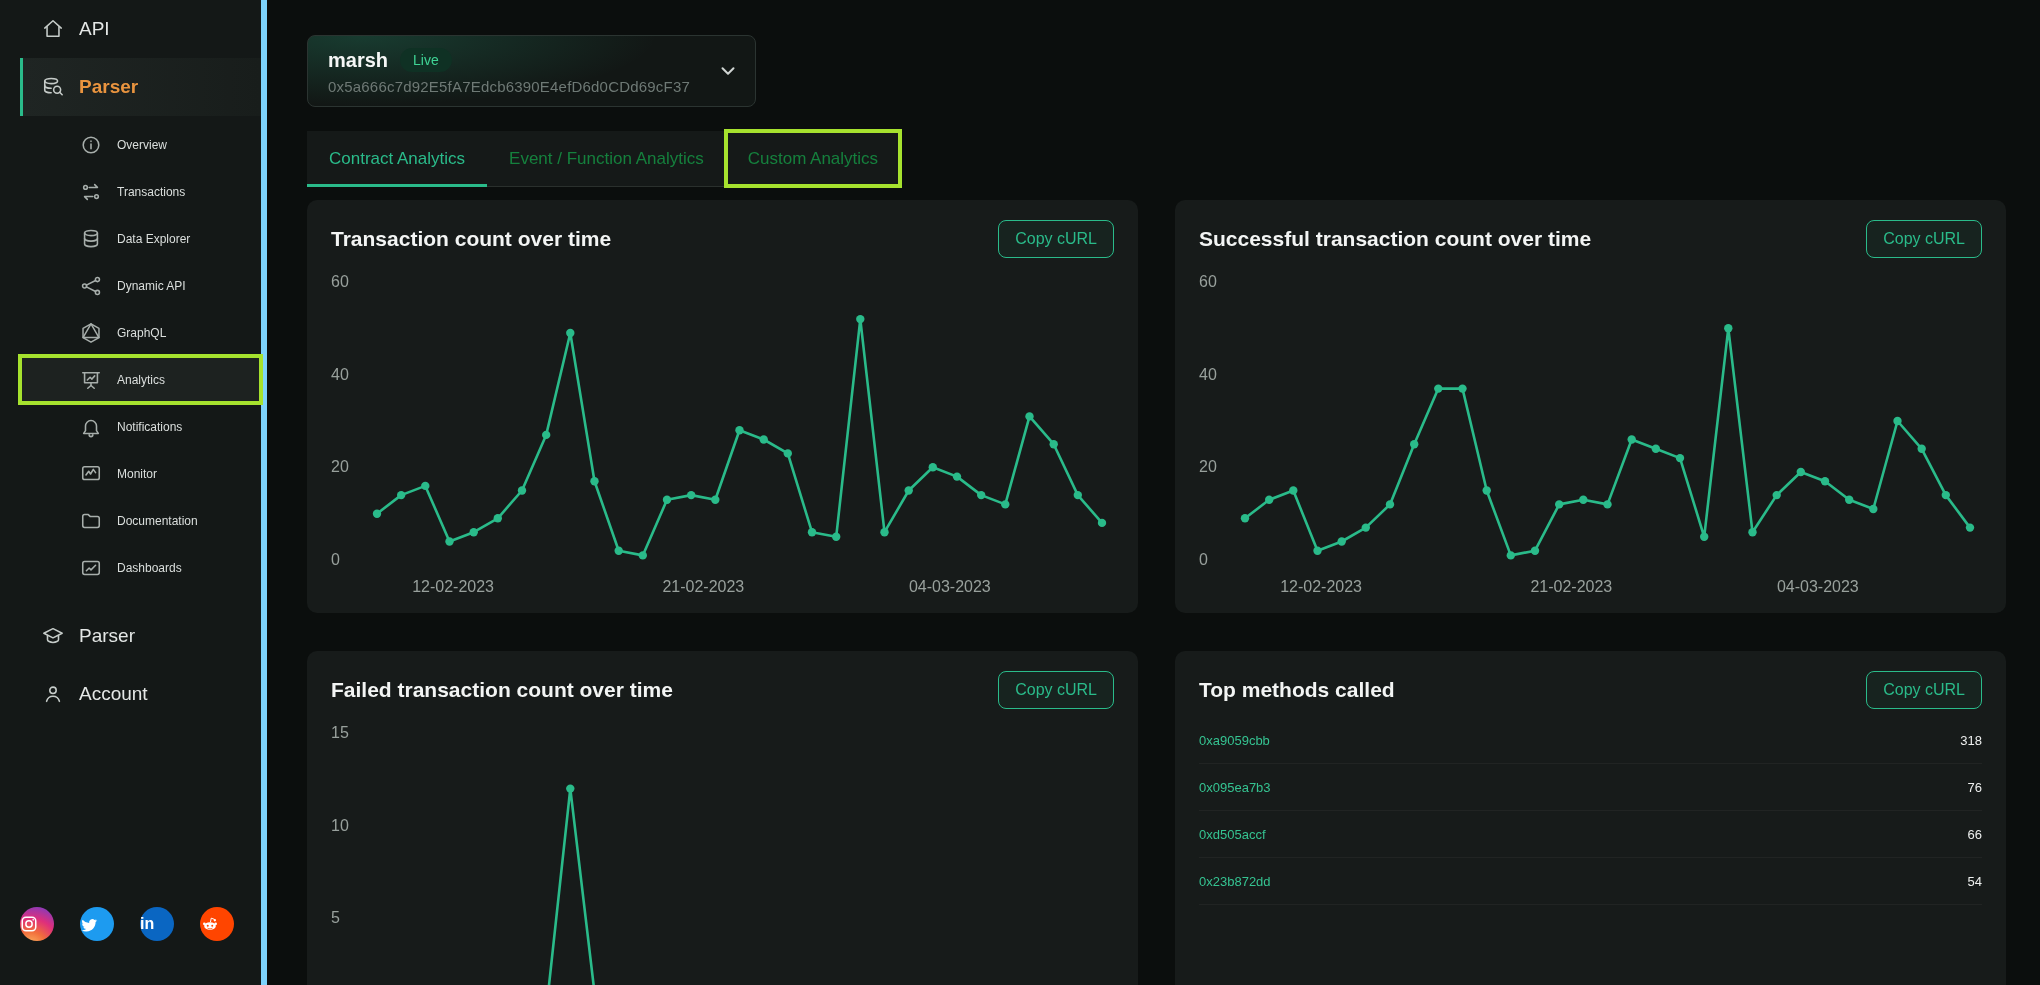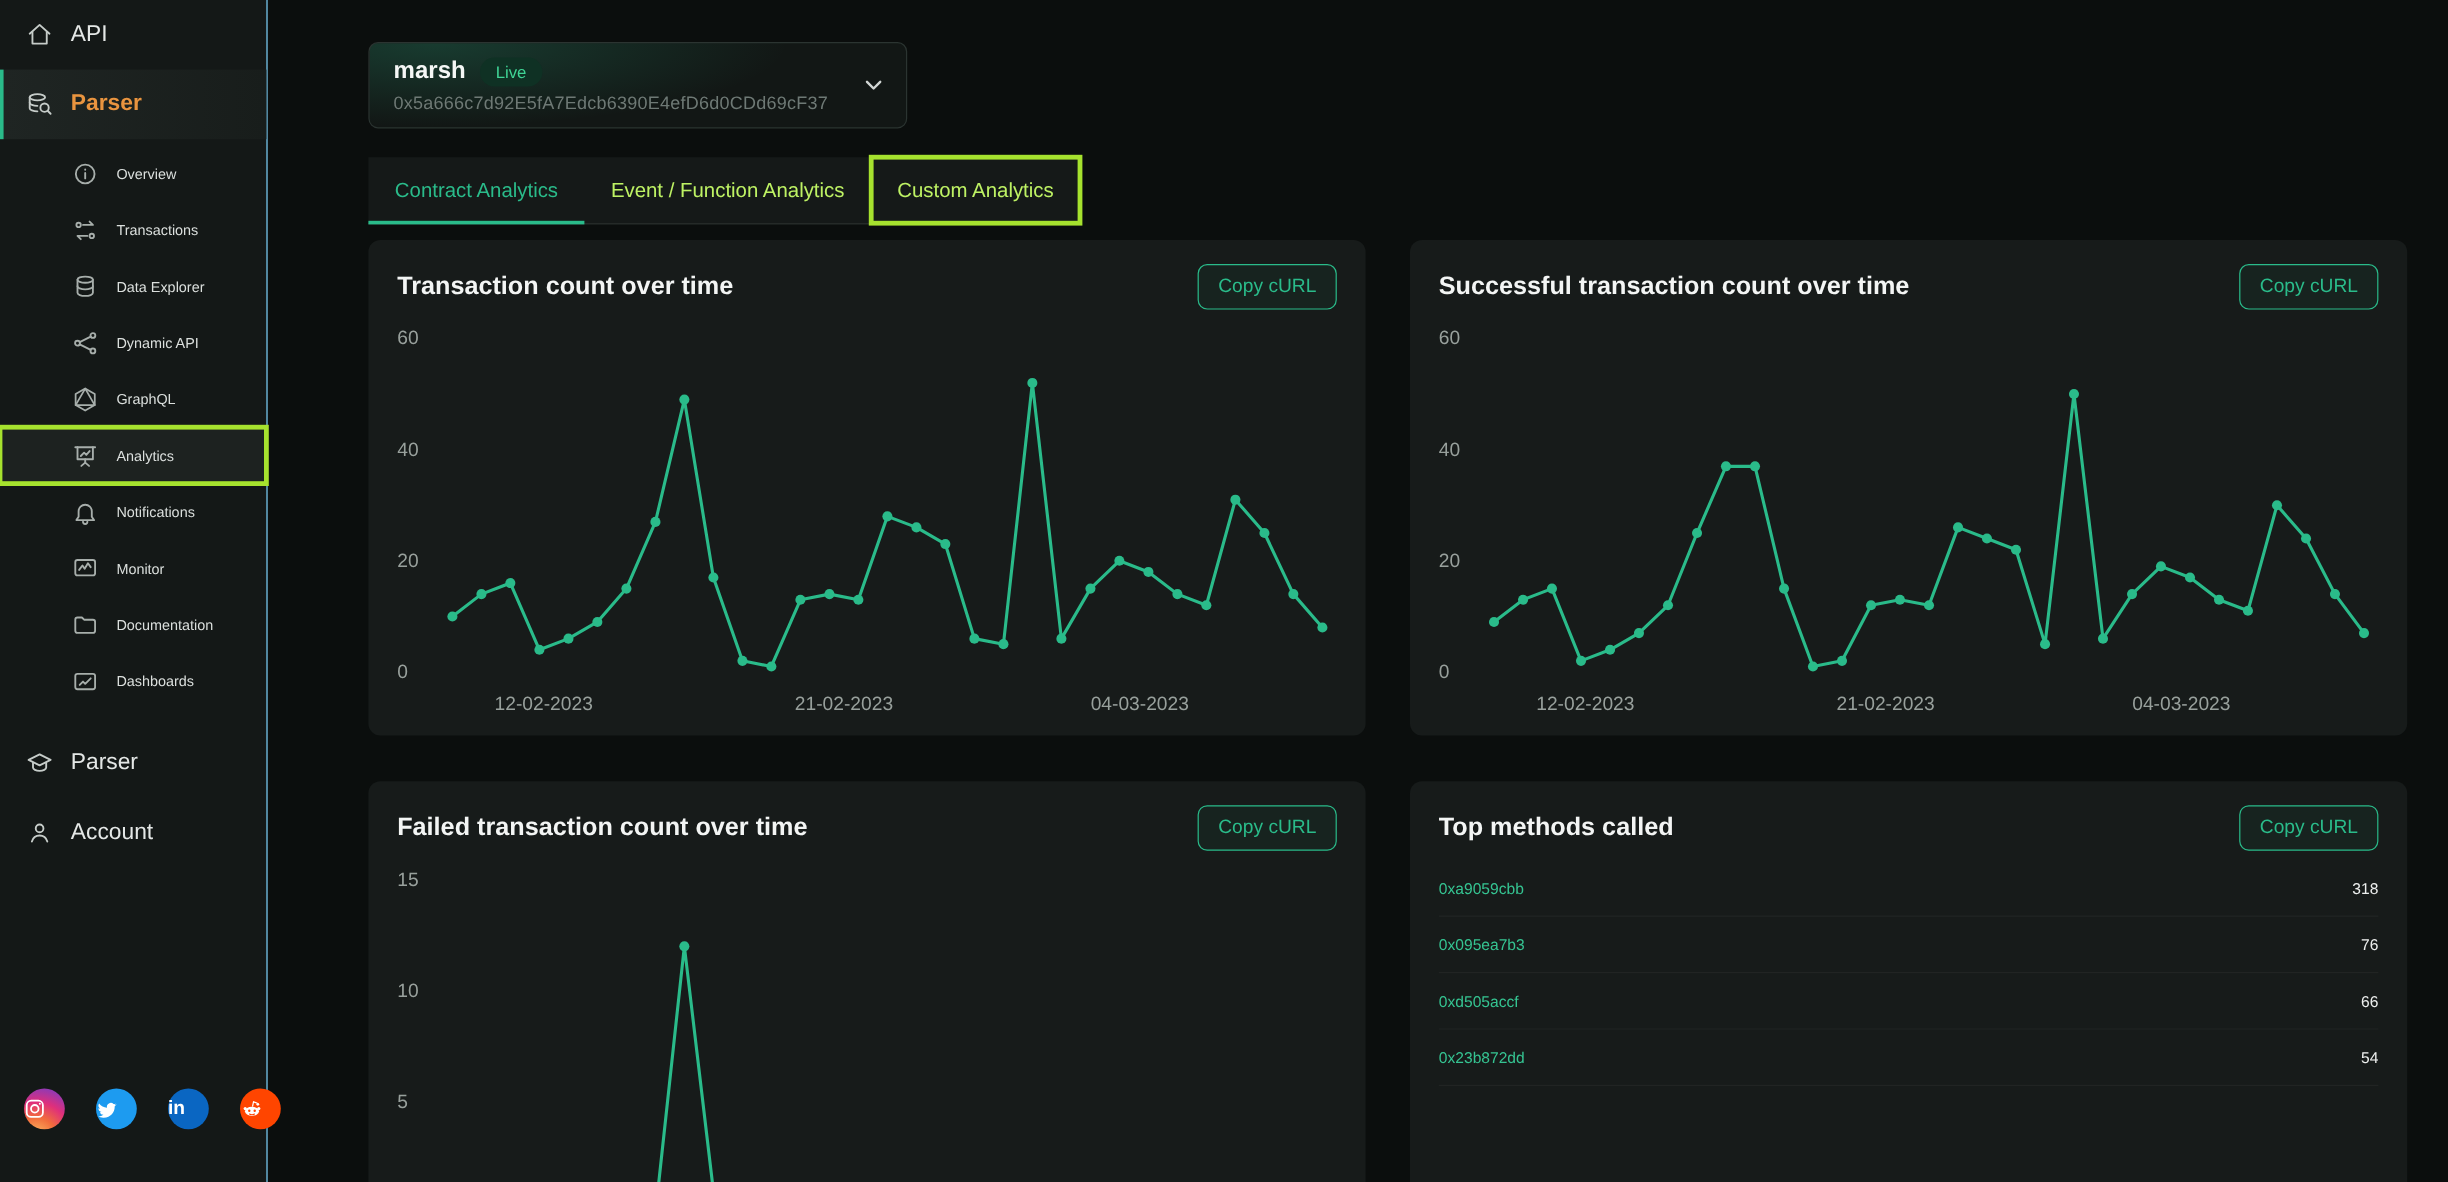--- a/index.html
+++ b/index.html
@@ -14,24 +14,25 @@
   *{margin:0;padding:0;box-sizing:border-box}
   html,body{width:2040px;height:985px;overflow:hidden}
   body{
     position:relative;
     background:var(--page-bg);
     color:#e8eae9;
     font-family:"Liberation Sans",sans-serif;
   }
   
   .sidebar{
-    position:absolute;left:0;top:0;bottom:0;width:223px;
+    position:absolute;left:0;top:0;bottom:0;width:267px;
     background:var(--sidebar-bg);
-    border-right:1px solid #7dd3fc;
+    border-right:6px solid #7dd3fc;
     z-index:2;
+    padding-left:20px;
   }
   .side-top-item{
     display:flex;align-items:center;gap:15px;
     height:58px;padding:0 22px;
     font-size:19px;color:#e4e7e6;cursor:pointer;
   }
   .side-top-item .icon{color:#c6ccc9;display:flex;align-items:center}
   .side-top-item.parser-item{
     background:linear-gradient(90deg,#1f2523,#181d1b);
     border-left:3px solid var(--accent-green);
@@ -60,33 +61,33 @@
   .social.reddit{background:#ff4500}
   .social .in-glyph{color:#fff;font-size:16px;font-weight:700;line-height:1}
   
   .main{position:absolute;left:270px;top:0;right:0;bottom:0;padding:35px 35px 0 37px}
   .project-select{
     width:449px;height:72px;
     border:1px solid #2b3431;border-radius:8px;
     background:radial-gradient(120% 180% at 12% 0%, rgba(46,189,143,.22), rgba(46,189,143,0) 55%),#121715;
     position:relative;padding:12px 20px;cursor:pointer;
   }
-  .ps-row1{display:flex;gap:12px}
+  .ps-row1{display:flex;align-items:center;gap:12px}
   .ps-name{font-size:20px;font-weight:700;color:#f5f7f6}
   .live-pill{
     font-size:14px;padding:4px 13px;border-radius:999px;
     background:#0f3124;color:#3fd495;
   }
   .ps-address{margin-top:6px;font-size:15px;color:#6e7975;letter-spacing:.2px}
   .ps-chevron{position:absolute;right:16px;top:50%;transform:translateY(-50%);color:#d0d5d3;display:flex}
   
   .tabs{display:inline-flex;margin-top:24px;background:#151918;border-bottom:1px solid #2a302d}
   .tab{
     padding:0 22px;height:55px;display:flex;align-items:center;
-    font-size:17px;color:#bef264;cursor:pointer;position:relative;white-space:nowrap;
+    font-size:17px;color:#15803d;cursor:pointer;position:relative;white-space:nowrap;
   }
   .tab.active{color:var(--accent-green)}
   .tab.active::after{content:"";position:absolute;left:0;right:0;bottom:-1px;height:3px;background:var(--accent-green)}
   .tab.annotated{outline:4px solid var(--annotation-lime);outline-offset:-2px}
   
   .cards{margin-top:13px;display:grid;grid-template-columns:831px 831px;gap:38px 37px;grid-auto-rows:413px}
   .card{background:var(--card-bg);border-radius:10px;padding:20px 24px;overflow:hidden}
   .card-head{display:flex;justify-content:space-between;align-items:center}
   .card-title{font-size:21px;font-weight:700;color:#f3f5f4}
   .copy-curl{

